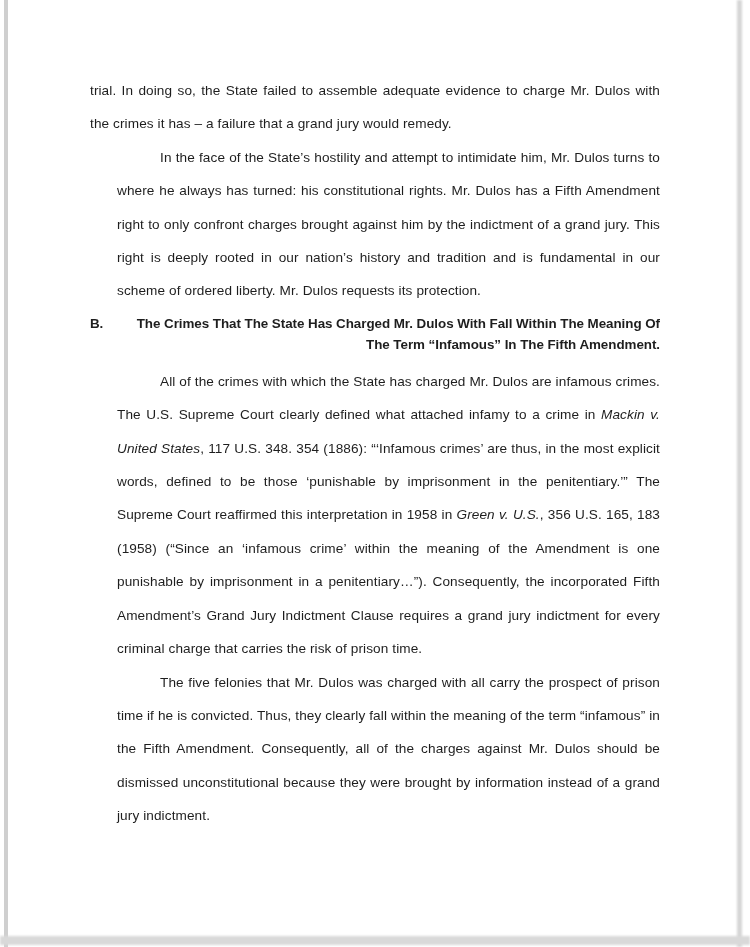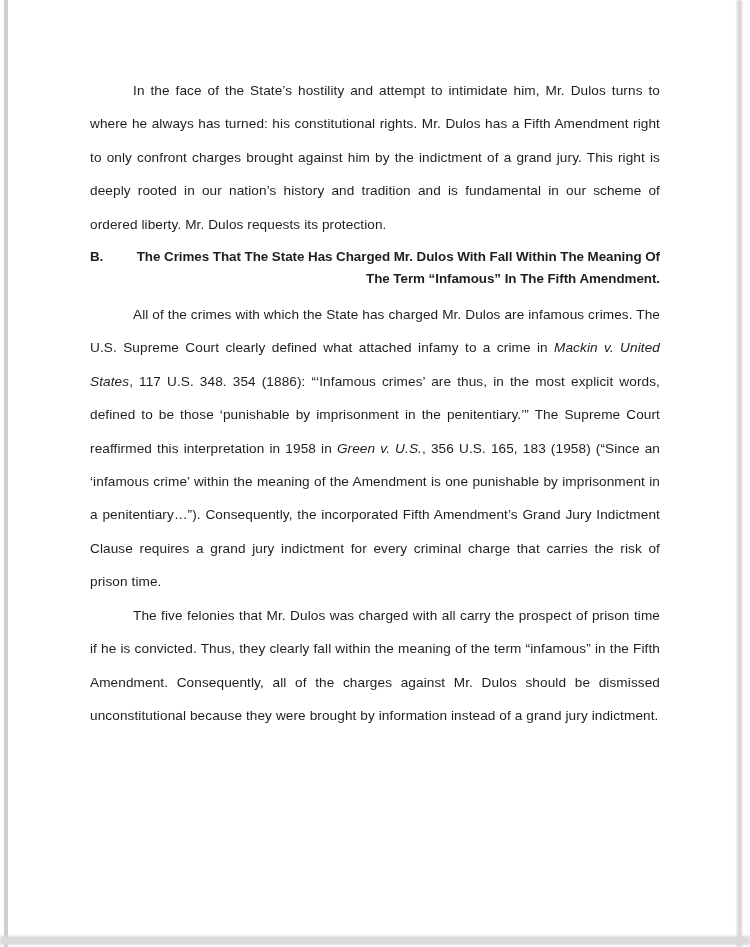--- a/index.html
+++ b/index.html
@@ -48,20 +48,21 @@
   .body-para {
     margin: 0;
     font-size: 13.6px;
     line-height: 33.4px;
     text-align: justify;
     text-align-last: left;
     letter-spacing: 0.1px;
   }
   .body-para.indented {
     text-indent: 43px;
+    margin-left: 27px;
   }
   .section-heading {
     display: flex;
     margin: 5px 0 9px 0;
     font-size: 13.4px;
     font-weight: bold;
     line-height: 21.5px;
     letter-spacing: -0.05px;
   }
   .section-heading .marker {
@@ -75,20 +76,21 @@
 </style>
 </head>
 <body>
 
 <div class="canvas">
   <div class="edge-left"></div>
   <div class="edge-right"></div>
   <div class="edge-bottom"></div>
 
   <div class="page-content">
+    <p class="body-para">trial. In doing so, the State failed to assemble adequate evidence to charge Mr. Dulos with the crimes it has – a failure that a grand jury would remedy.</p>
 
     <p class="body-para indented">In the face of the State’s hostility and attempt to intimidate him, Mr. Dulos turns to where he always has turned: his constitutional rights. Mr. Dulos has a Fifth Amendment right to only confront charges brought against him by the indictment of a grand jury. This right is deeply rooted in our nation’s history and tradition and is fundamental in our scheme of ordered liberty. Mr. Dulos requests its protection.</p>
 
     <div class="section-heading">
       <span class="marker">B.</span>
       <span class="heading-text">The Crimes That The State Has Charged Mr. Dulos With Fall Within The Meaning Of The Term “Infamous” In The Fifth Amendment.</span>
     </div>
 
     <p class="body-para indented"><span>All of the crimes with which the State has charged Mr. Dulos are infamous crimes. The U.S. Supreme Court clearly defined what attached infamy to a crime in </span><span class="run-italic">Mackin v. United States</span><span>, 117 U.S. 348. 354 (1886): “‘Infamous crimes’ are thus, in the most explicit words, defined to be those ‘punishable by imprisonment in the penitentiary.’” The Supreme Court reaffirmed this interpretation in 1958 in </span><span class="run-italic">Green v. U.S.</span><span>, 356 U.S. 165, 183 (1958) (“Since an ‘infamous crime’ within the meaning of the Amendment is one punishable by imprisonment in a penitentiary…”). Consequently, the incorporated Fifth Amendment’s Grand Jury Indictment Clause requires a grand jury indictment for every criminal charge that carries the risk of prison time.</span></p>
 

